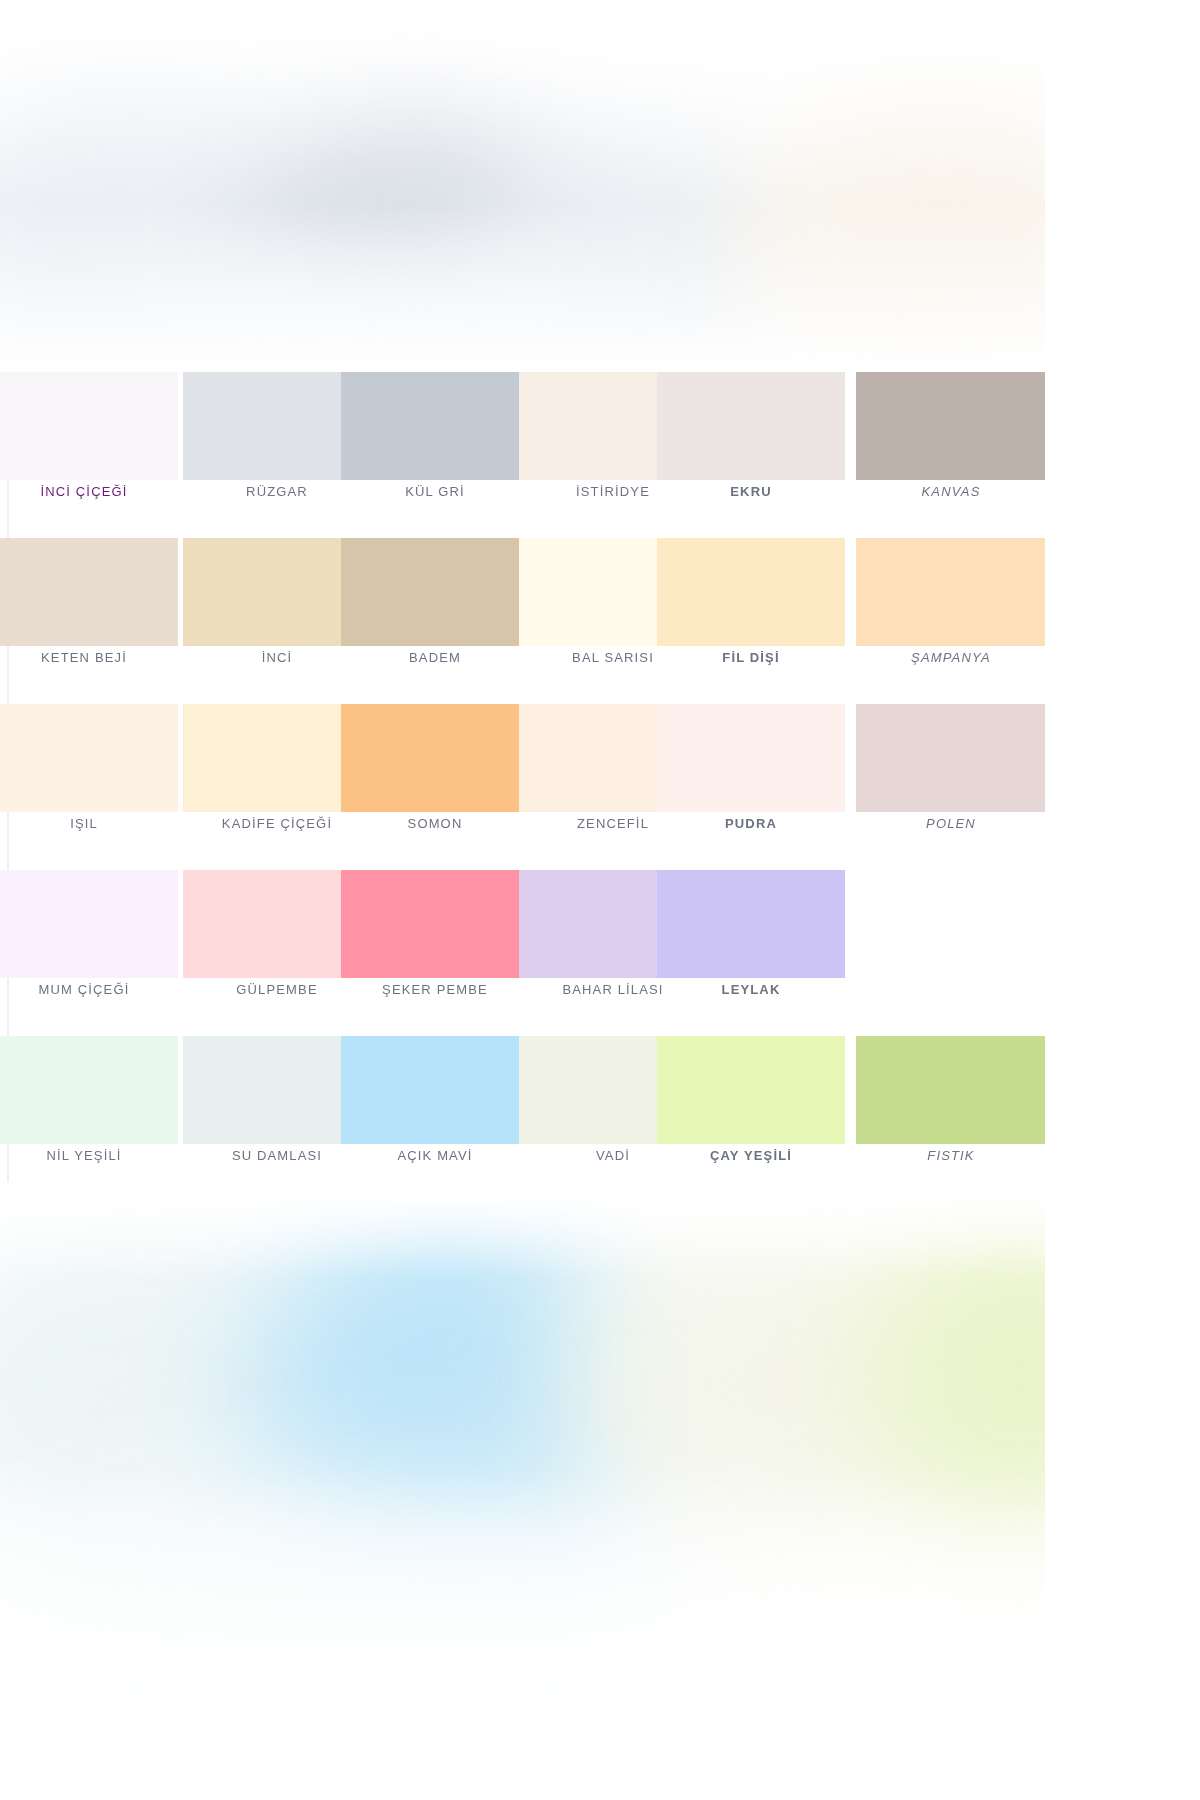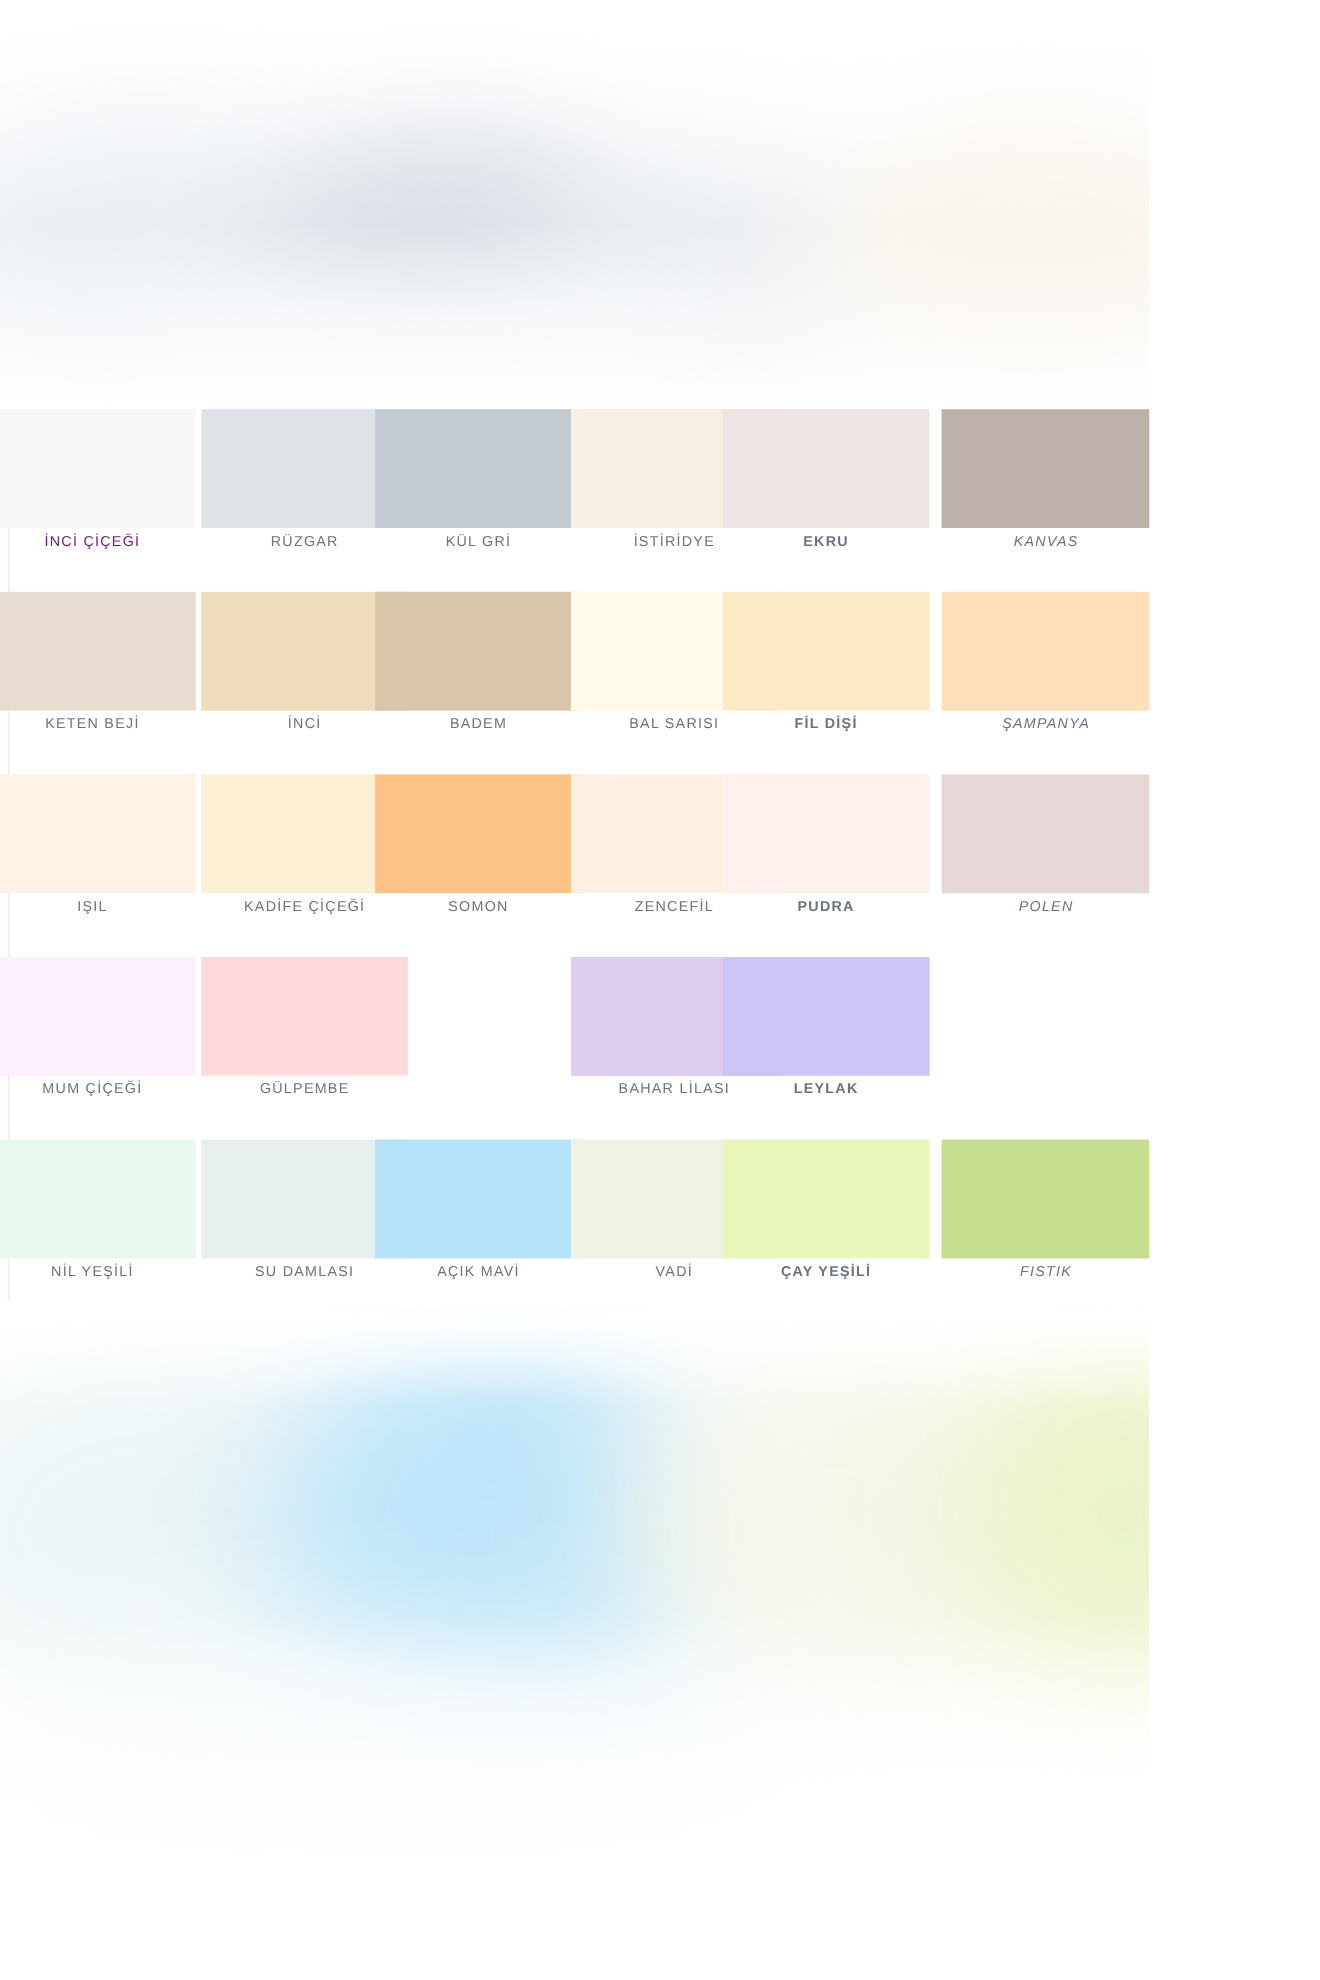--- a/index.html
+++ b/index.html
@@ -263,20 +263,24 @@
 
       <div class="row r3">
         <div class="cell c0">
           <div class="swatch" style="background-color: rgb(251, 240, 253);"></div>
           <div class="label" style="color: rgb(107, 114, 128);">MUM ÇİÇEĞİ</div>
         </div>
         <div class="cell c1">
           <div class="swatch" style="background-color: rgb(254, 218, 221);"></div>
           <div class="label" style="color: rgb(107, 114, 128);">GÜLPEMBE</div>
         </div>
+        <div class="cell c2">
+          <div class="swatch" style="background-color: rgb(253, 147, 165);"></div>
+          <div class="label" style="color: rgb(107, 114, 128);">ŞEKER PEMBE</div>
+        </div>
         <div class="cell c3">
           <div class="swatch" style="background-color: rgb(221, 205, 238);"></div>
           <div class="label" style="color: rgb(107, 114, 128);">BAHAR LİLASI</div>
         </div>
         <div class="cell c4">
           <div class="swatch" style="background-color: rgb(204, 196, 244);"></div>
           <div class="label" style="color: rgb(107, 114, 128);">LEYLAK</div>
         </div>
       </div>
 

